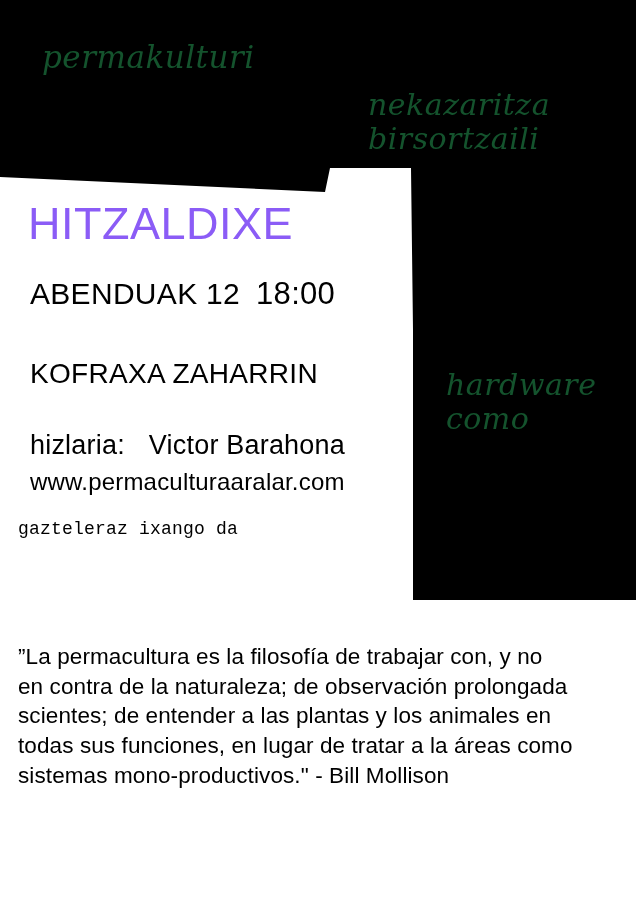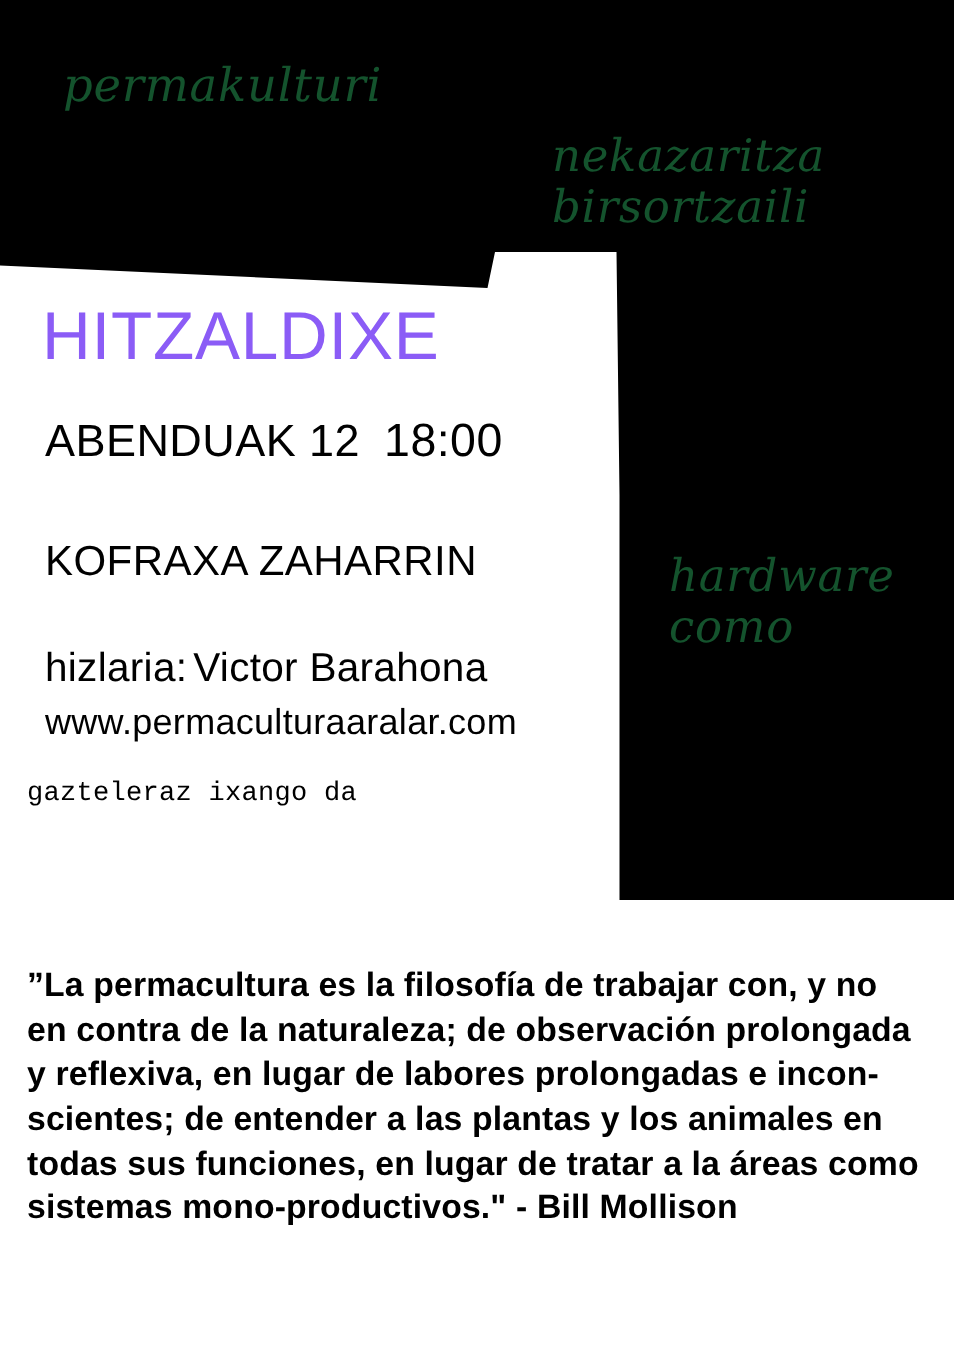--- a/index.html
+++ b/index.html
@@ -84,21 +84,21 @@
     letter-spacing: 0.3px;
   }
   #speaker-line {
     position: absolute;
     left: 30px;
     top: 430px;
     font-size: 27px;
     letter-spacing: 0.2px;
   }
   #speaker-line .speaker-name {
-    margin-left: 4px;
+    margin-left: 24px;
   }
   #website-line {
     position: absolute;
     left: 30px;
     top: 468px;
     font-size: 24px;
     letter-spacing: 0.2px;
   }
   #language-note {
     position: absolute;
@@ -111,21 +111,20 @@
 
   
   #quote-block {
     position: absolute;
     left: 18px;
     top: 642px;
     width: 600px;
     font-size: 22.5px;
     line-height: 1.32;
     letter-spacing: 0.1px;
-    font-weight: bold;
   }
   #quote-block .quote-line {
     display: block;
     white-space: pre;
   }
 </style>
 </head>
 <body>
 
 <div id="poster-black-shape">
@@ -154,17 +153,16 @@
   <span>hizlaria:</span><span class="speaker-name">Victor Barahona</span>
 </div>
 
 <div id="website-line">www.permaculturaaralar.com</div>
 
 <div id="language-note">gazteleraz ixango da</div>
 
 <div id="quote-block">
   <span class="quote-line">”La permacultura es la filosofía de trabajar con, y no</span>
   <span class="quote-line">en contra de la naturaleza; de observación prolongada</span>
-  <span class="quote-line">y reflexiva, en lugar de labores prolongadas e incon-</span>
   <span class="quote-line">scientes; de entender a las plantas y los animales en</span>
   <span class="quote-line">todas sus funciones, en lugar de tratar a la áreas como</span>
   <span class="quote-line">sistemas mono-productivos." - Bill Mollison</span>
 </div>
 
 </body></html>

